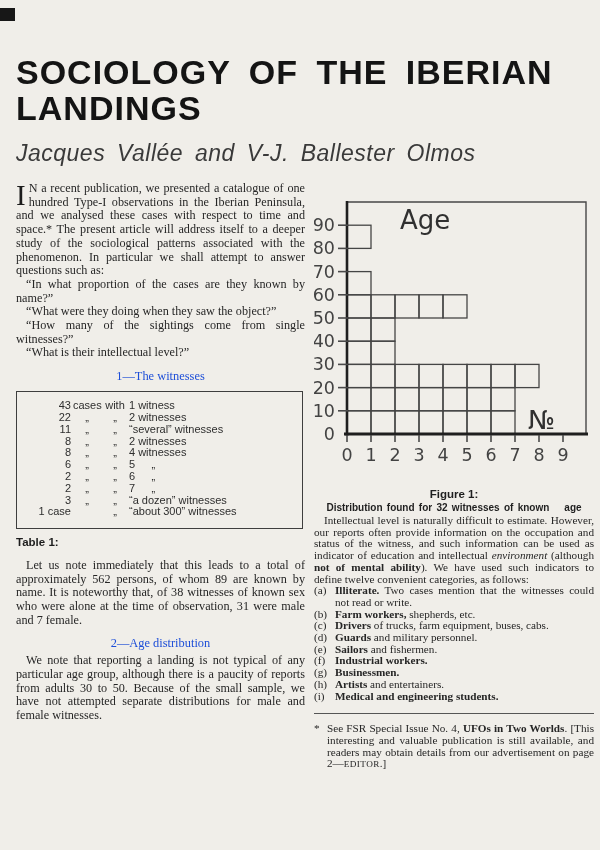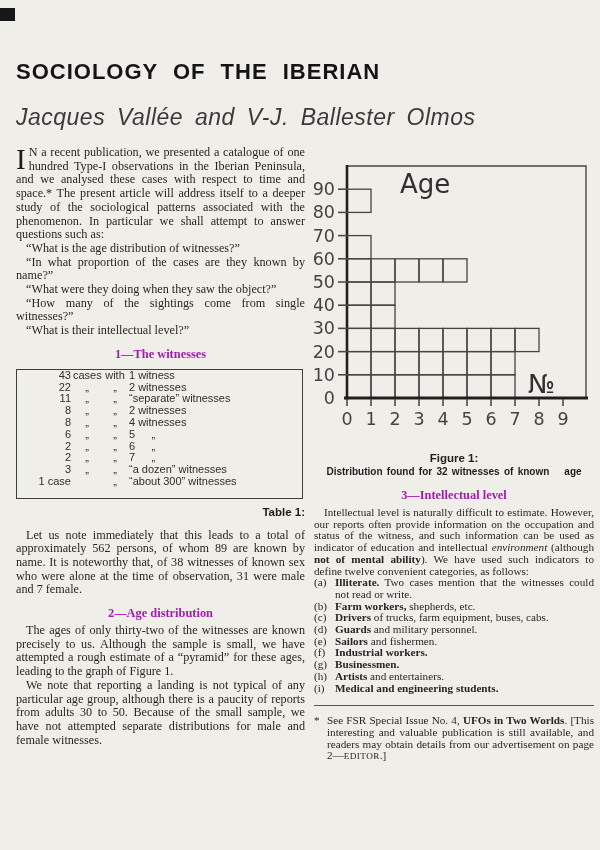--- a/index.html
+++ b/index.html
@@ -5,50 +5,50 @@
   html,body{margin:0;padding:0;}
   body{
     width:600px;height:850px;overflow:hidden;position:relative;
     background:#f0eee9;color:#262626;
     font-family:"Liberation Serif","DejaVu Serif",serif;
   }
   .corner-mark{position:absolute;left:0;top:8px;width:15px;height:13px;background:#171717;}
   .page{padding:54px 6px 0 16px;}
   h1{
     margin:0;font-family:"Liberation Sans","DejaVu Sans",sans-serif;
-    font-weight:bold;font-size:22px;line-height:36px;color:#141414;
+    font-weight:bold;font-size:34px;line-height:36px;color:#141414;
     letter-spacing:1px;word-spacing:8px;
   }
   .authors{
     margin-top:14px;font-family:"Liberation Sans","DejaVu Sans",sans-serif;
     font-style:italic;font-size:23px;color:#3a3a3a;letter-spacing:.5px;word-spacing:5px;
   }
   .cols{display:flex;gap:9px;margin-top:15px;}
   .col-left{width:289px;font-size:12.2px;line-height:13.7px;text-align:justify;}
   .col-right{width:280px;font-size:11.2px;line-height:11.7px;text-align:justify;}
   p{margin:0;}
   .ind{text-indent:10px;}
   .intro .dropcap{float:left;font-size:29px;line-height:25px;padding:1px 3px 0 0;color:#1c1c1c;}
   #questions p{margin:0;text-indent:10px;}
   h3{
     font-size:12.4px;line-height:14px;text-align:center;margin:9px 0 4px;
-    font-weight:bold;color:#a21caf;text-indent:0;
+    font-weight:normal;color:#1d4ed8;text-indent:0;
   }
   .col-right h3{margin:10px 0 5px;}
   
   .tablebox{
-    border:1.5px solid #3e3e3e;margin:8px 2px 3px 0;padding:0 4px 10px 20px;
+    border:1.5px solid #3e3e3e;margin:8px 2px 3px 0;padding:8px 4px 10px 20px;
     font-family:"Liberation Sans","DejaVu Sans",sans-serif;font-size:11px;line-height:11.8px;
     color:#2e2e2e;text-align:left;
   }
   .t1-row{display:grid;grid-template-columns:36px 28px 28px auto;}
   .t1-row .n{text-align:right;padding-right:2px;white-space:nowrap;}
   .t1-row .d{text-align:center;}
   .tcap{
-    text-align:right;font-family:"Liberation Sans","DejaVu Sans",sans-serif;
+    text-align:left;font-family:"Liberation Sans","DejaVu Sans",sans-serif;
     font-weight:bold;font-size:11.5px;margin:7px 0 9px;color:#1d1d1d;
   }
   
   #chart{margin:0;}
   #chart svg{display:block;}
   #chart text{font-family:"DejaVu Sans","Liberation Sans",sans-serif;}
   #chart .tick{font-size:17.5px;fill:#434343;}
   #chart .chart-label{font-size:26px;fill:#303030;}
   .figcap{
     text-align:center;font-family:"Liberation Sans","DejaVu Sans",sans-serif;
@@ -67,31 +67,30 @@
   .fntext{flex:1;text-align:justify;}
   .sc{font-size:9.2px;letter-spacing:.4px;}
 </style>
 </head>
 <body>
 
 <div class="corner-mark"></div>
 
 <div class="page">
 
-  <h1><span>SOCIOLOGY OF THE IBERIAN</span><br></h1>
+  <h1><span>SOCIOLOGY OF THE IBERIAN</span><br><span>LANDINGS</span></h1>
 
   <div class="authors">Jacques Vallée and V-J. Ballester Olmos</div>
 
   <div class="cols">
 
     <div class="col-left">
       <p class="intro"><span class="dropcap">I</span><span>N a recent publication, we presented a catalogue of one hundred Type-I observations in the Iberian Peninsula, and we analysed these cases with respect to time and space.* The present article will address itself to a deeper study of the sociological patterns associated with the phenomenon. In particular we shall attempt to answer questions such as:</span></p>
 
       <div id="questions">
-          <p>“What is the age distribution of witnesses?”</p>
           <p>“In what proportion of the cases are they known by name?”</p>
           <p>“What were they doing when they saw the object?”</p>
           <p>“How many of the sightings come from single witnesses?”</p>
           <p>“What is their intellectual level?”</p>
         </div>
 
       <h3>1—The witnesses</h3>
 
       <div class="tablebox" id="table1">
           <div class="t1-row">
@@ -103,21 +102,21 @@
           <div class="t1-row">
             <span class="n">22</span>
             <span class="d">„</span>
             <span class="d">„</span>
             <span class="desc">2 witnesses</span>
           </div>
           <div class="t1-row">
             <span class="n">11</span>
             <span class="d">„</span>
             <span class="d">„</span>
-            <span class="desc">“separate” witnesses</span>
+            <span class="desc">“several” witnesses</span>
           </div>
           <div class="t1-row">
             <span class="n">8</span>
             <span class="d">„</span>
             <span class="d">„</span>
             <span class="desc">2 witnesses</span>
           </div>
           <div class="t1-row">
             <span class="n">8</span>
             <span class="d">„</span>
@@ -153,21 +152,20 @@
             <span class="d"></span>
             <span class="d">„</span>
             <span class="desc">“about 300” witnesses</span>
           </div>
         </div>
       <div class="tcap">Table 1:</div>
 
       <p class="ind">Let us note immediately that this leads to a total of approximately 562 persons, of whom 89 are known by name. It is noteworthy that, of 38 witnesses of known sex who were alone at the time of observation, 31 were male and 7 female.</p>
 
       <h3>2—Age distribution</h3>
-      <p class="ind">The ages of only thirty-two of the witnesses are known precisely to us. Although the sample is small, we have attempted a rough estimate of a “pyramid” for these ages, leading to the graph of Figure 1.</p>
       <p class="ind">We note that reporting a landing is not typical of any particular age group, although there is a paucity of reports from adults 30 to 50. Because of the small sample, we have not attempted separate distributions for male and female witnesses.</p>
     </div>
 
     <div class="col-right">
       <div id="chart">
           <svg width="280" height="288" viewBox="0 0 280 288">
             <rect x="33" y="228.8" width="24" height="23.2" fill="none" stroke="#454545" stroke-width="1.3"></rect>
             <rect x="57" y="228.8" width="24" height="23.2" fill="none" stroke="#454545" stroke-width="1.3"></rect>
             <rect x="81" y="228.8" width="24" height="23.2" fill="none" stroke="#454545" stroke-width="1.3"></rect>
             <rect x="105" y="228.8" width="24" height="23.2" fill="none" stroke="#454545" stroke-width="1.3"></rect>
@@ -245,21 +243,20 @@
             <text class="chart-label" x="86" y="47">Age</text>
             <text class="chart-label" x="214" y="247">№</text>
           </svg>
         </div>
 
       <div class="figcap">
         <div class="figcap1">Figure 1:</div>
         <div class="figcap2">Distribution found for 32 witnesses of known  age</div>
       </div>
 
-      <h3>3—Intellectual level</h3>
 
       <p class="ind"><span>Intellectual level is naturally difficult to estimate. However, our reports often provide information on the occupation and status of the witness, and such information can be used as indicator of education and intellectual </span><i>environment</i><span> (although </span><b>not of mental ability</b><span>). We have used such indicators to define twelve convenient categories, as follows:</span></p>
 
       <div id="cats">
           <div class="cat-item">
             <span class="cat-label">(a)</span>
             <span class="cat-text"><b>Illiterate.</b> Two cases mention that the witnesses could not read or write.</span>
           </div>
           <div class="cat-item">
             <span class="cat-label">(b)</span>

